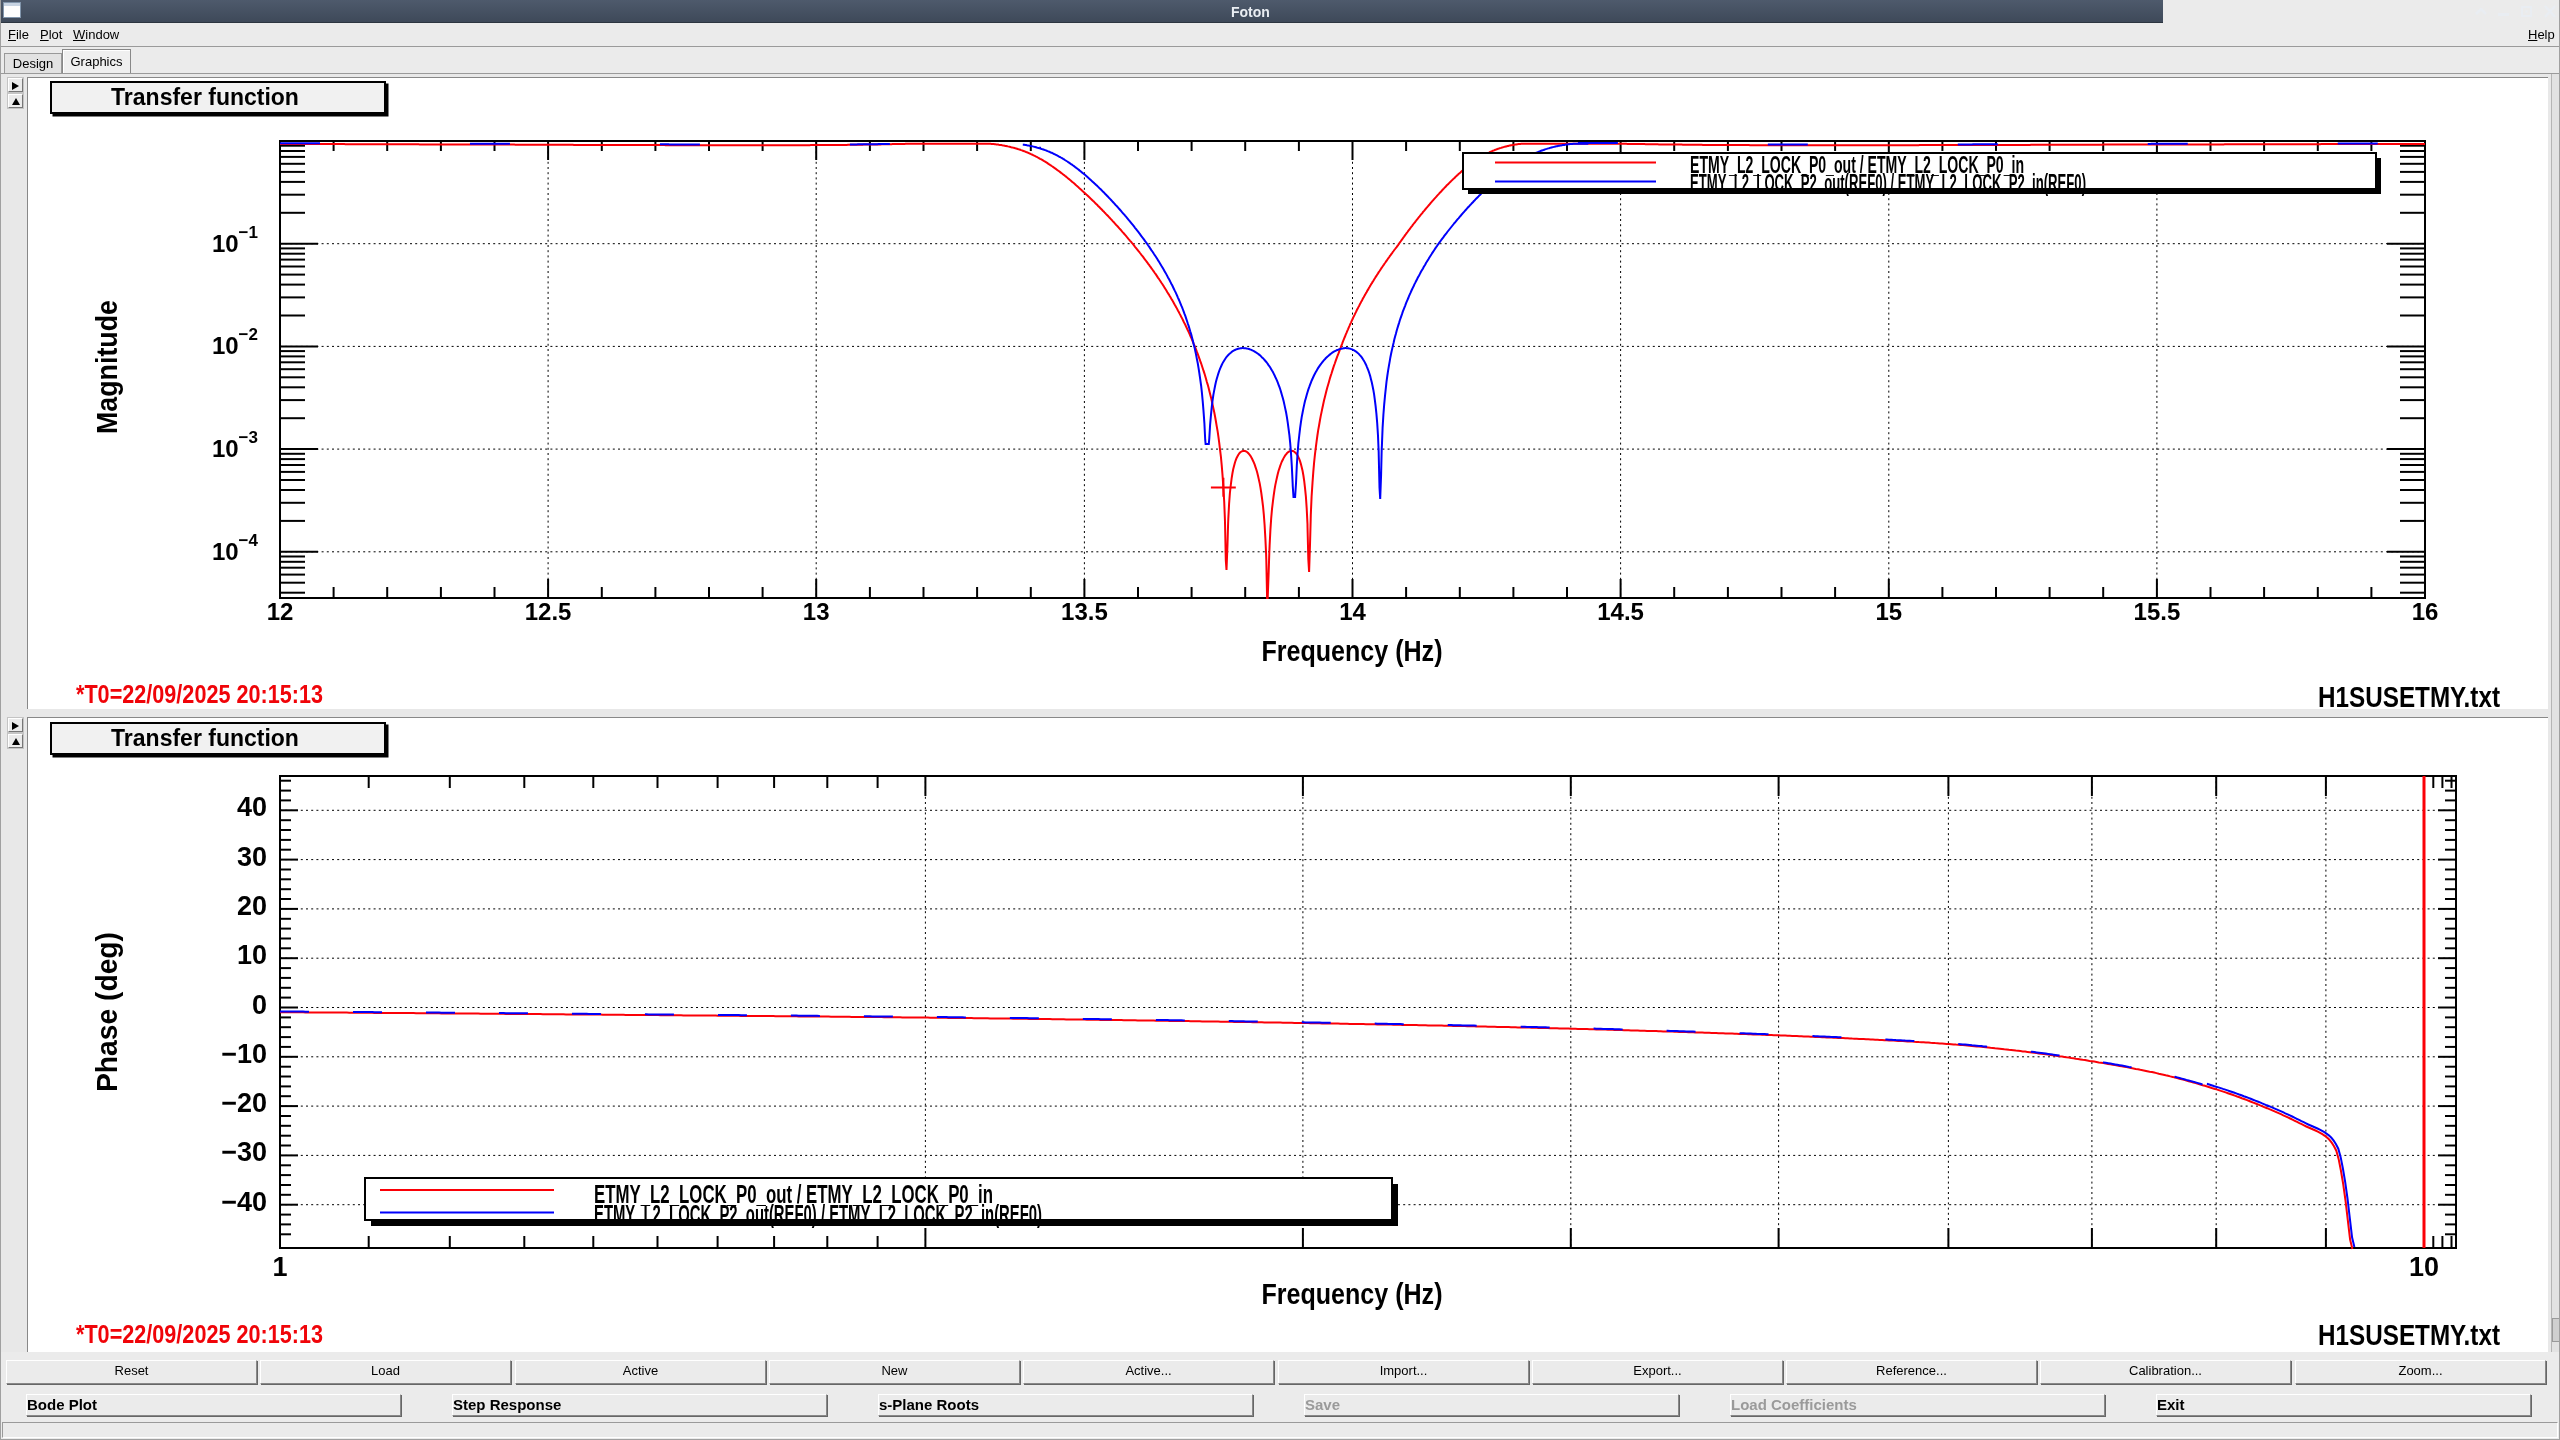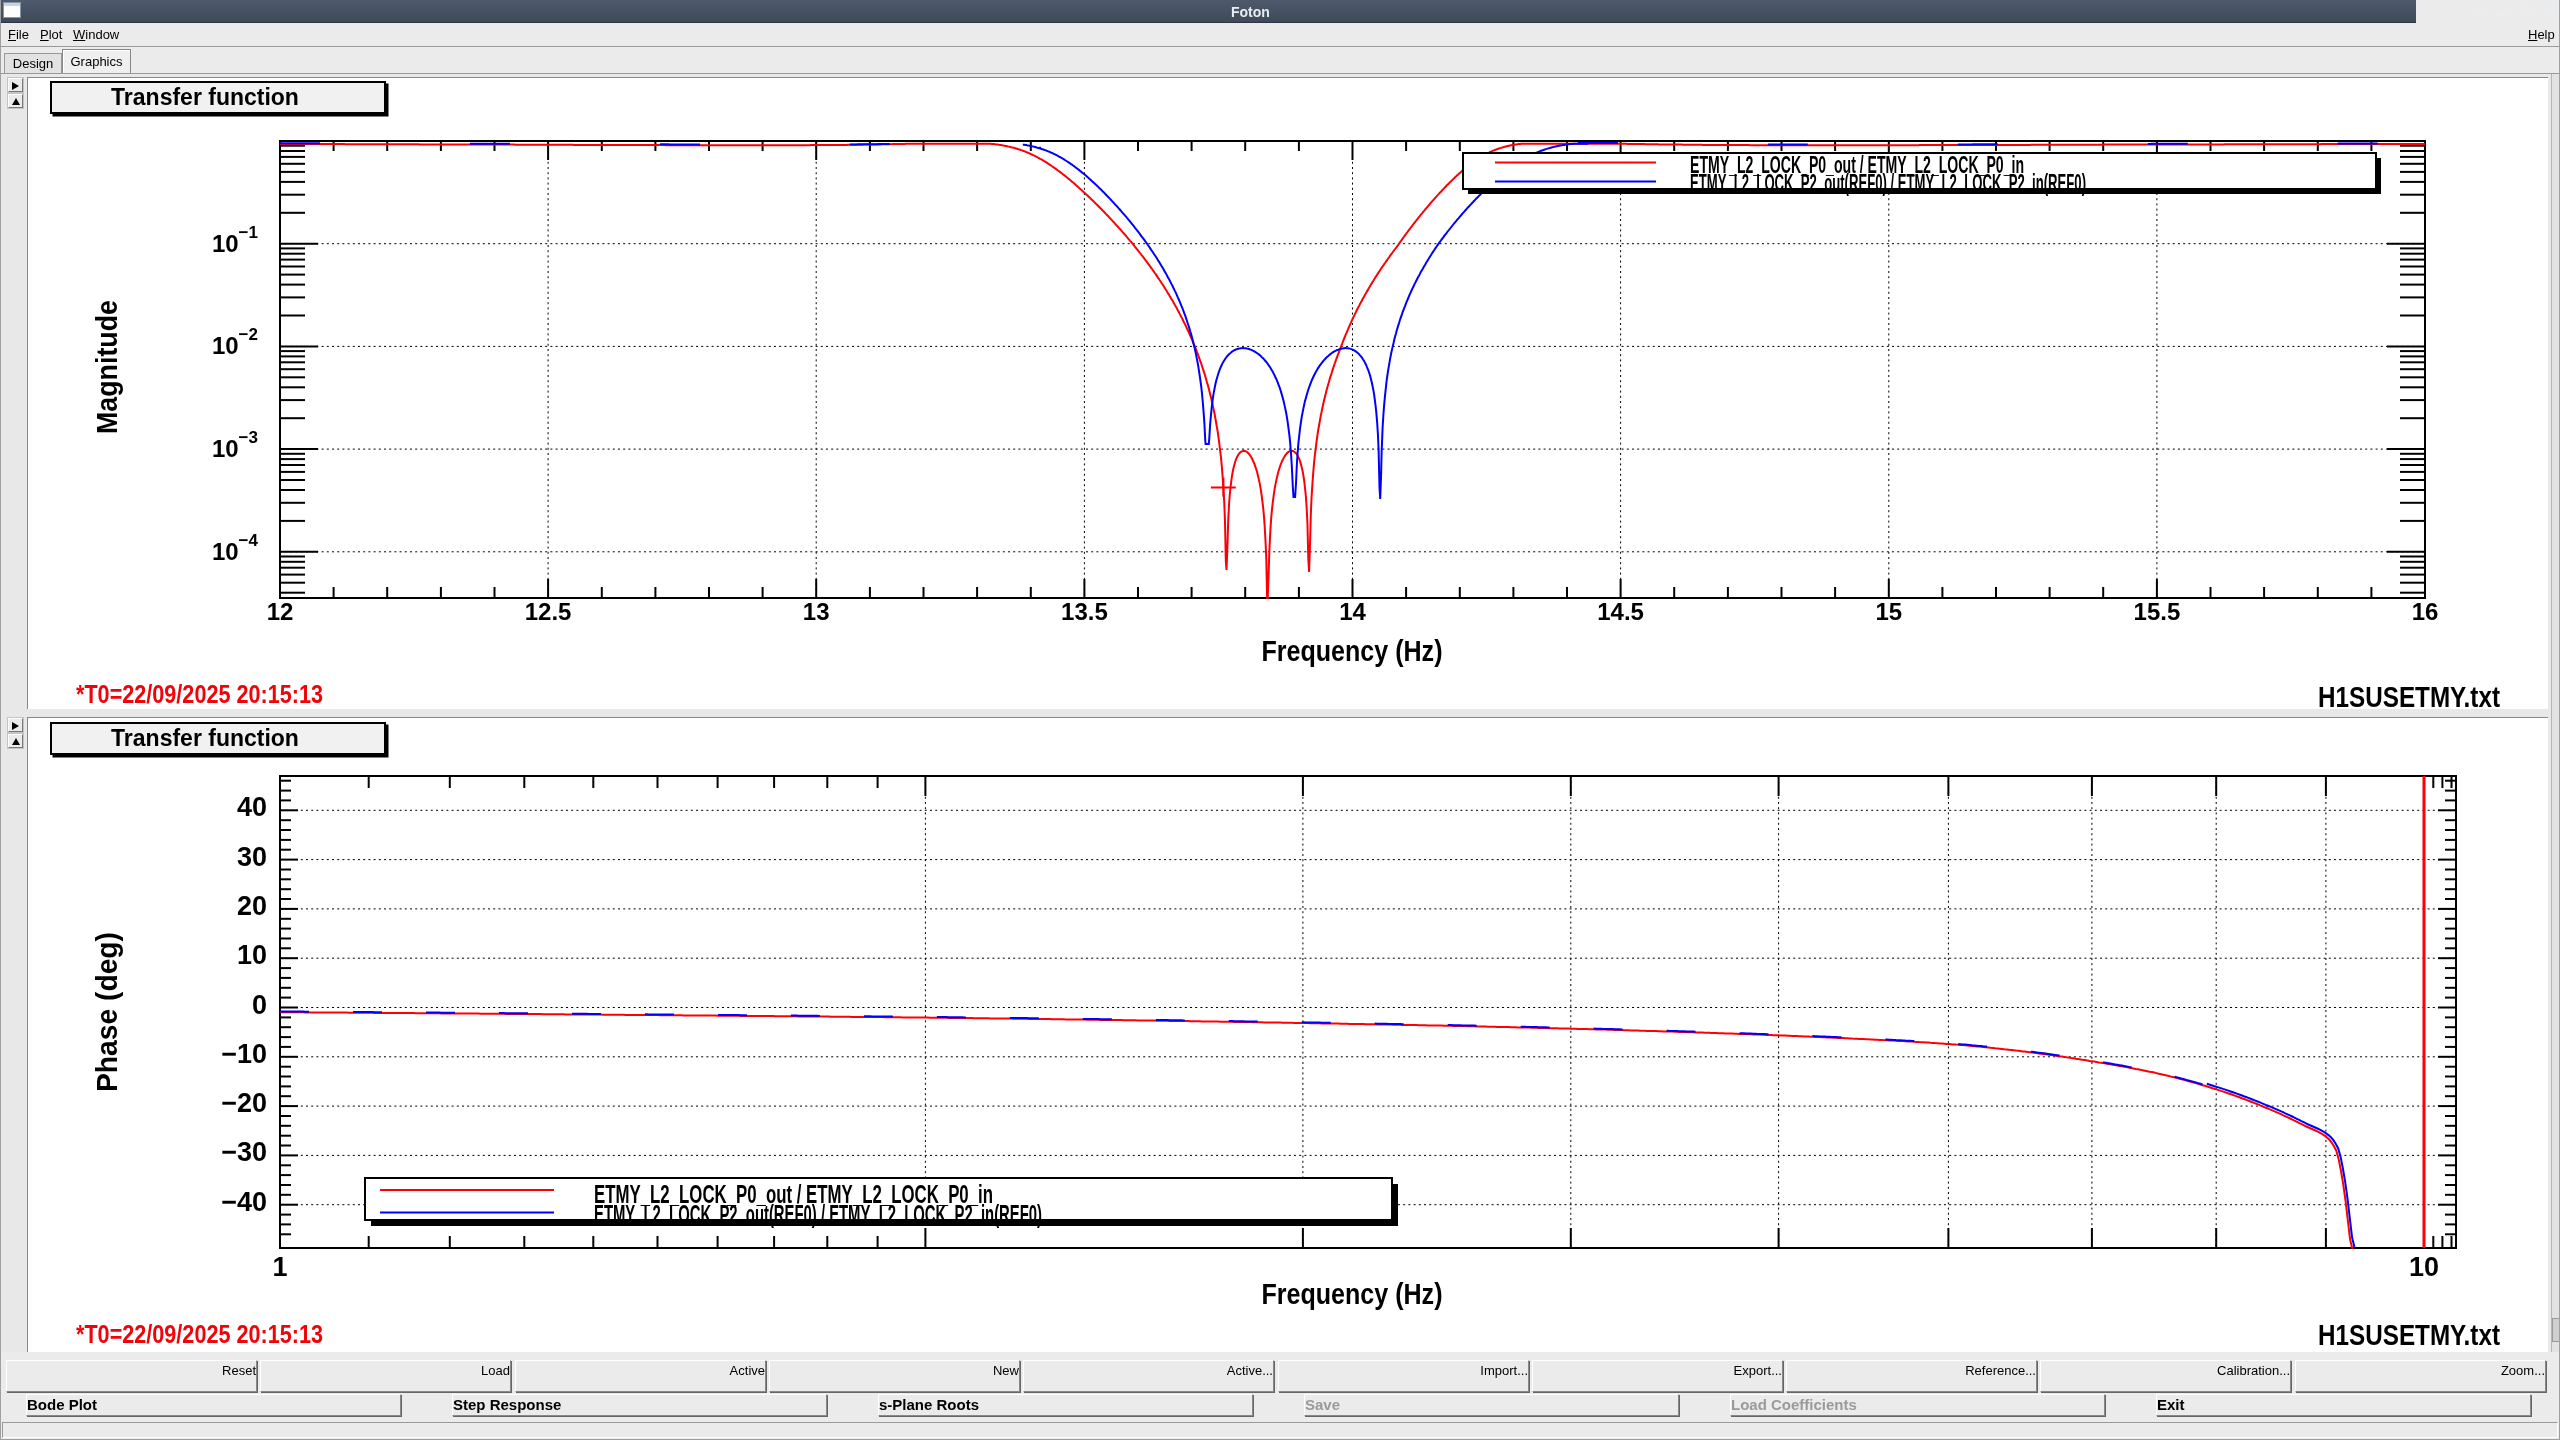--- a/index.html
+++ b/index.html
@@ -1,15 +1,15 @@
 <!DOCTYPE html>
 <html><head><meta charset="utf-8"><style>
 *{margin:0;padding:0;box-sizing:border-box}
 body{width:2560px;height:1440px;font-family:"Liberation Sans",sans-serif;background:#ebebeb;position:relative;overflow:hidden}
-#tbar{position:absolute;left:0;top:0;width:2416px;height:23px;background:linear-gradient(#4e5a6c,#3e4959);border-bottom:1px solid #2c3540}
+#tbar{position:absolute;left:0;top:0;width:2163px;height:23px;background:linear-gradient(#4e5a6c,#3e4959);border-bottom:1px solid #2c3540}
 #tbar .ti{position:absolute;left:1231px;top:4px;color:#e9edf2;font-weight:bold;font-size:14px}
 #wicon{position:absolute;left:3px;top:2px;width:18px;height:16px;background:#fdfdfd;border:1px solid #8296ac;box-shadow:inset 0 3px 0 #c7d3e2}
 #mbar{position:absolute;left:0;top:24px;width:2560px;height:23px;background:#ebebeb;border-bottom:1px solid #9a9a9a;font-size:13px}
 #mbar span{position:absolute;top:3px}
 #mbar u{text-decoration:underline}
 #tabs{position:absolute;left:0;top:48px;width:2560px;height:18px;background:#ebebeb}
 .tab{position:absolute;font-size:13px;text-align:center;background:#e6e6e6;border:1px solid #999;border-bottom:none}
 #tabD{left:4px;top:5px;width:58px;height:21px;line-height:20px;background:#e2e2e2}
 #tabG{left:62px;top:1px;width:69px;height:25px;line-height:24px;background:#efefef;border-color:#888;box-shadow:inset 1px 1px 0 #fff}
 #tabline{position:absolute;left:0;top:73px;width:2560px;height:1px;background:#9a9a9a}
@@ -34,21 +34,21 @@
 .lt2{font-size:26px;font-weight:bold}
 .xl{font-size:24px;font-weight:bold;text-anchor:middle}
 .yl{font-size:24px;font-weight:bold;text-anchor:end}
 .pxl{font-size:27px;font-weight:bold;text-anchor:middle}
 .pyl{font-size:27px;font-weight:bold;text-anchor:end}
 .at{font-size:29px;font-weight:bold}
 .t0{font-size:25px;font-weight:bold;fill:#f00409}
 .fn{font-size:30px;font-weight:bold}
 .tfbox{position:absolute;width:336px;height:33px;background:#f1f1f1;border:2.5px solid #000;box-shadow:2.5px 2.5px 0 #000;font-size:23px;font-weight:bold;text-align:center;line-height:28px;padding-right:26px}
 #brow1{position:absolute;left:0;top:1356px;width:2560px;height:30px}
-.b1{position:absolute;top:4px;height:32px;background:#ebebeb;border:1px solid #fff;border-right-color:#888;border-bottom-color:#888;box-shadow:1px 1px 0 #666;font-size:13px;text-align:right;line-height:19px}
+.b1{position:absolute;top:4px;height:24px;background:#ebebeb;border:1px solid #fff;border-right-color:#888;border-bottom-color:#888;box-shadow:1px 1px 0 #666;font-size:13px;text-align:center;line-height:19px}
 #brow2{position:absolute;left:0;top:1392px;width:2560px;height:30px}
 .b2{position:absolute;top:2px;height:22px;background:#ebebeb;border:1px solid #fff;border-right-color:#888;border-bottom-color:#888;box-shadow:1px 1px 0 #666;font-size:15px;font-weight:bold;line-height:20px}
 .dis{color:#9a9a9a}
 #stbar{position:absolute;left:2px;top:1422px;width:2556px;height:16px;background:#ebebeb;border:1px solid #9a9a9a;border-bottom-color:#fff;border-right-color:#fff}
 #brd{position:absolute;left:0;top:0;width:2560px;height:1440px;border:1px solid #a0a0a0;border-top:none;pointer-events:none}
 </style></head>
 <body>
 <div id="tbar">
  <div id="wicon"></div>
  <div class="ti">Foton</div>

